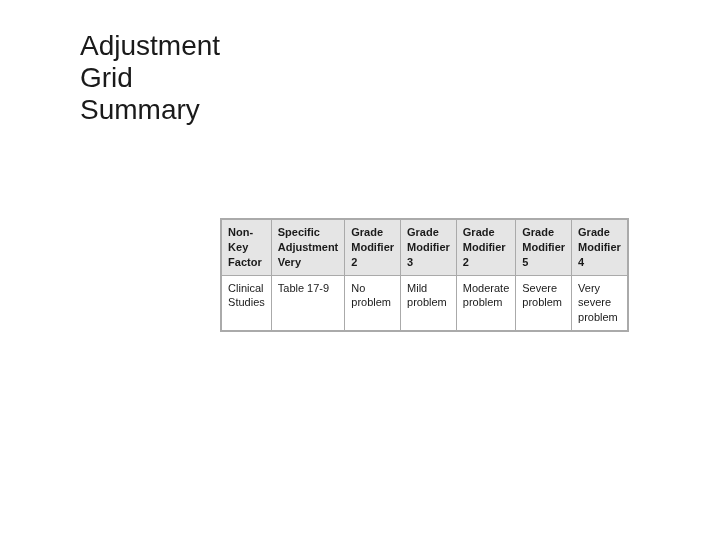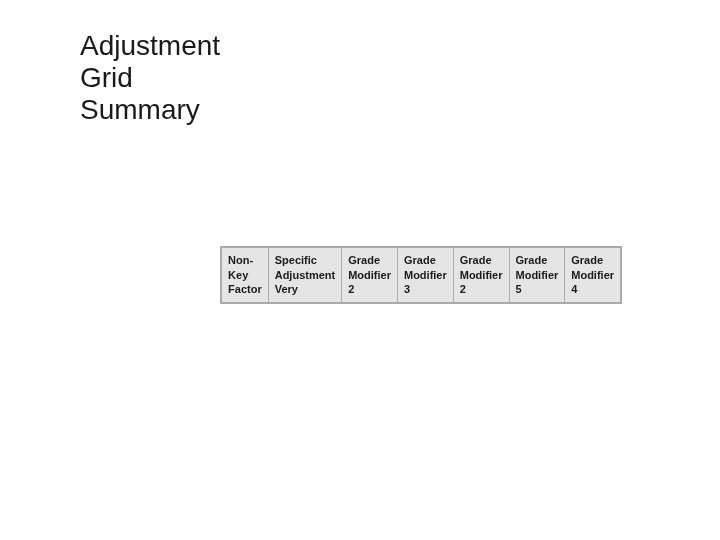--- a/index.html
+++ b/index.html
@@ -60,16 +60,25 @@
           <td>Non-Key Factor</td>
           <td>Specific Adjustment Very</td>
           <td>Grade Modifier 2</td>
           <td>Grade Modifier 3</td>
           <td>Grade Modifier 2</td>
           <td>Grade Modifier 5</td>
           <td>Grade Modifier 4</td>
         </tr>
       </thead>
       <tbody>
+        <tr>
+          <td>Clinical Studies</td>
+          <td>Table 17-9</td>
+          <td>No problem</td>
+          <td>Mild problem</td>
+          <td>Moderate problem</td>
+          <td>Severe problem</td>
+          <td>Very severe problem</td>
+        </tr>
       </tbody>
     </table>
   </div>
 </div>
 
 </body></html>

